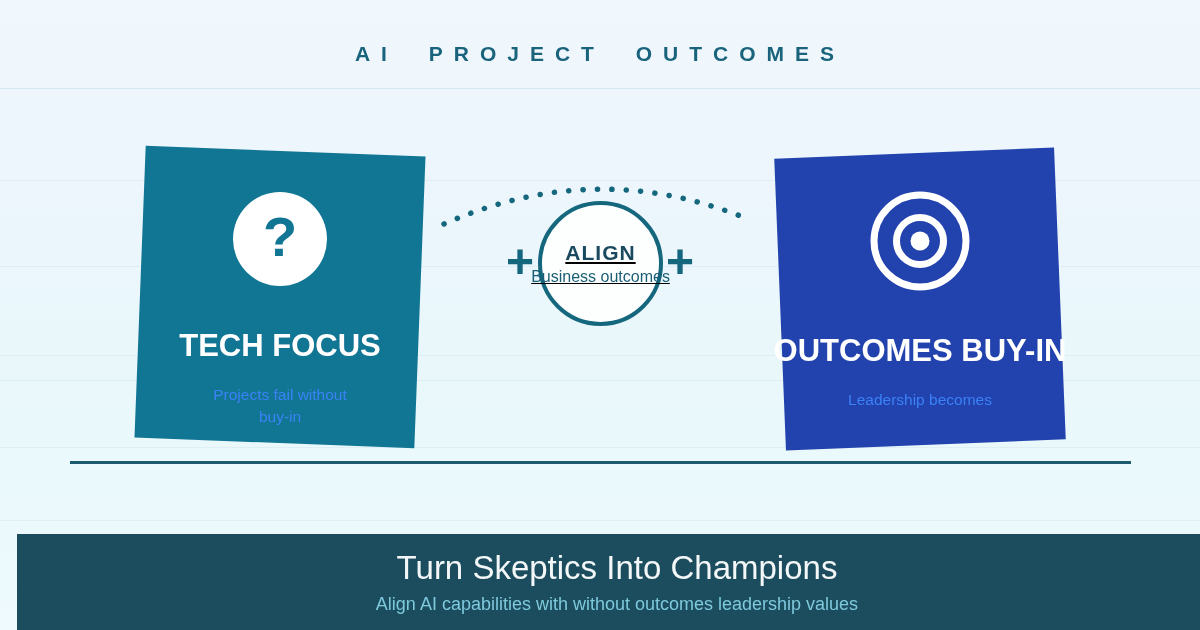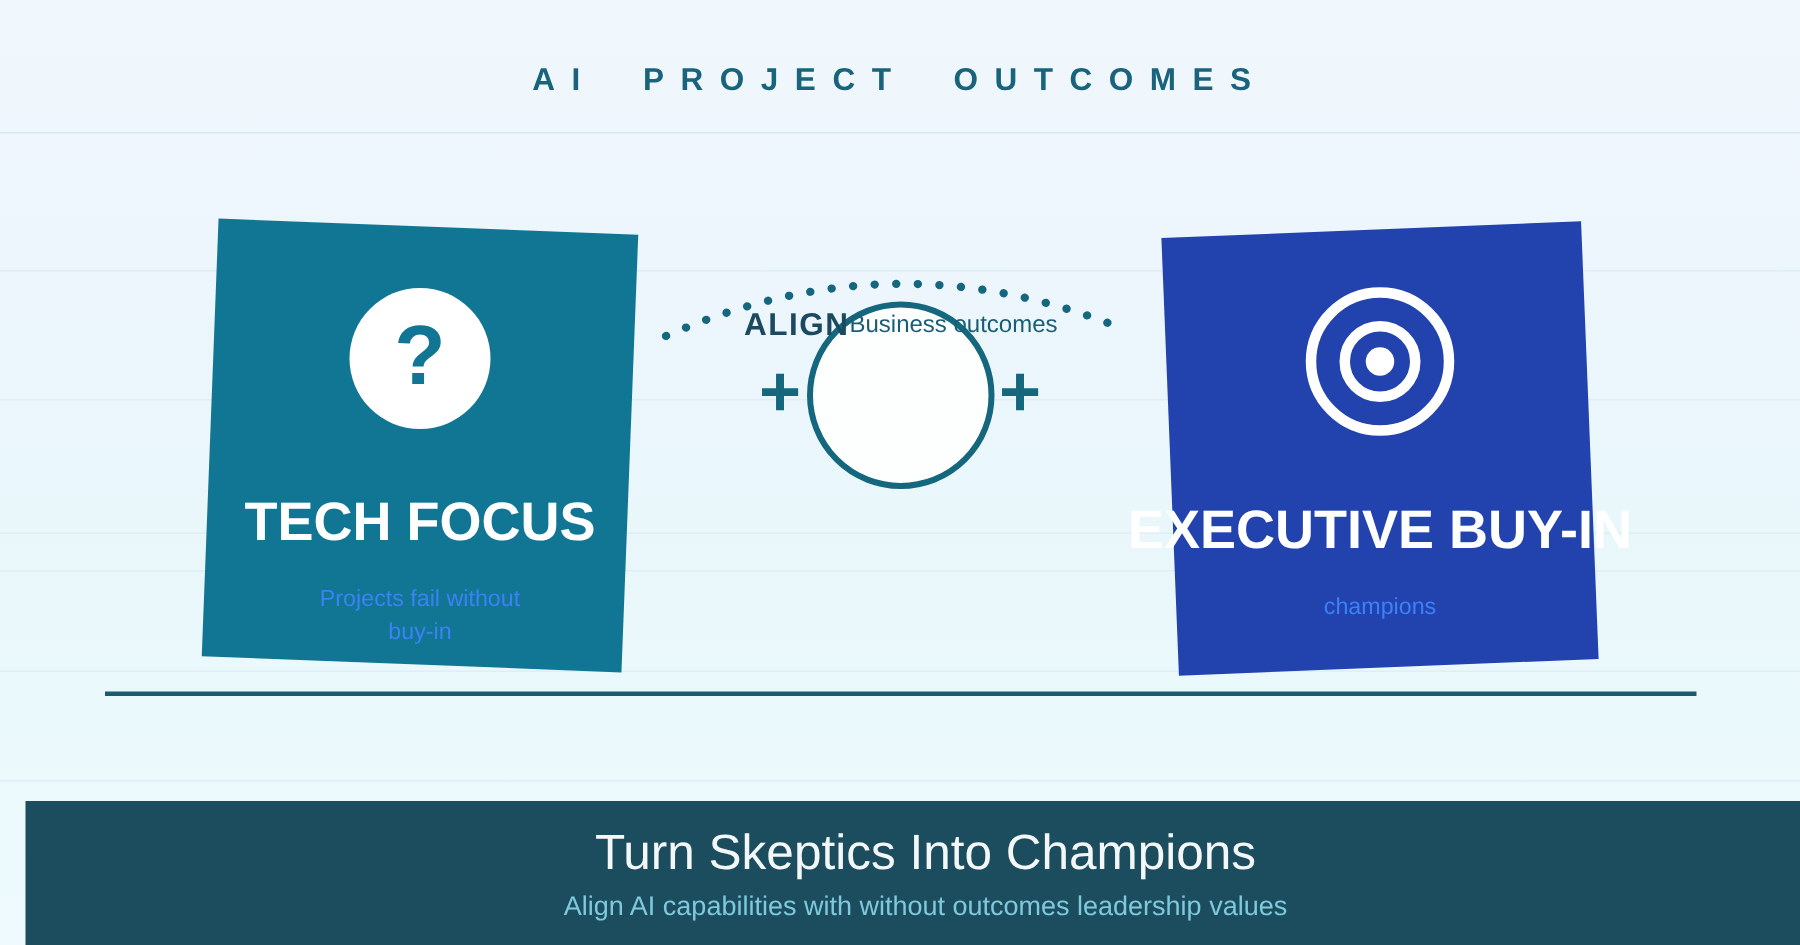--- a/index.html
+++ b/index.html
@@ -28,32 +28,32 @@
     position:relative;z-index:2;height:100%;
     display:flex;flex-direction:column;align-items:center;text-align:center;
   }
   .icon-circle{
     margin-top:41px;width:94px;height:94px;border-radius:50%;background:#ffffff;
     display:flex;align-items:center;justify-content:center;flex:none;
   }
   .qmark{font-size:56px;font-weight:bold;color:#117693;line-height:1;transform:translateY(-2px);}
   .target-svg{margin-top:38px;flex:none;}
   .card-title{
-    margin-top:44px;font-size:36px;font-weight:bold;color:#ffffff;
+    margin-top:44px;font-size:31px;font-weight:bold;color:#ffffff;
     line-height:1;white-space:nowrap;
   }
   .card-sub{margin-top:23px;font-size:15.5px;line-height:22px;color:#3b82f6;}
   .card-sub span{display:block;}
 
   
   .arc-svg{position:absolute;left:438px;top:179px;z-index:1;}
   .align-circle{
     position:absolute;left:538px;top:201px;width:117px;height:117px;
     border:4px solid #15677e;border-radius:50%;background:#fdffff;z-index:2;
-    display:flex;align-items:flex-start;justify-content:center;
+    display:flex;flex-direction:column;align-items:center;justify-content:center;text-decoration:underline;
   }
   .align-word{font-size:21px;font-weight:bold;color:#1b4a60;letter-spacing:1px;}
   .align-sub{margin-top:3px;font-size:16px;color:#1a5e76;white-space:nowrap;}
   .plus{
     position:absolute;top:239px;width:40px;height:48px;line-height:46px;text-align:center;
     font-size:48px;font-weight:bold;color:#15677e;z-index:2;
   }
   .plus-left{left:500px;}
   .plus-right{left:660px;}
 
@@ -105,23 +105,23 @@
 </div>
 
 <div class="card card-right">
   <div class="card-bg"></div>
   <div class="card-content">
     <svg class="target-svg" width="100" height="100" viewBox="0 0 100 100">
       <circle cx="50" cy="50" r="46" fill="none" stroke="#ffffff" stroke-width="7"></circle>
       <circle cx="50" cy="50" r="23.5" fill="none" stroke="#ffffff" stroke-width="7"></circle>
       <circle cx="50" cy="50" r="9.5" fill="#ffffff"></circle>
     </svg>
-    <div class="card-title">EXECUTIVE BUY-IN</div>
+    <div class="card-title">OUTCOMES BUY-IN</div>
     <div class="card-sub">
-      <span>champions</span>
+      <span>Leadership becomes</span>
     </div>
   </div>
 </div>
 
 <div class="rule"></div>
 
 <div class="banner">
   <div class="banner-title">Turn Skeptics Into Champions</div>
   <div class="banner-sub">Align AI capabilities with without outcomes leadership values</div>
 </div>

